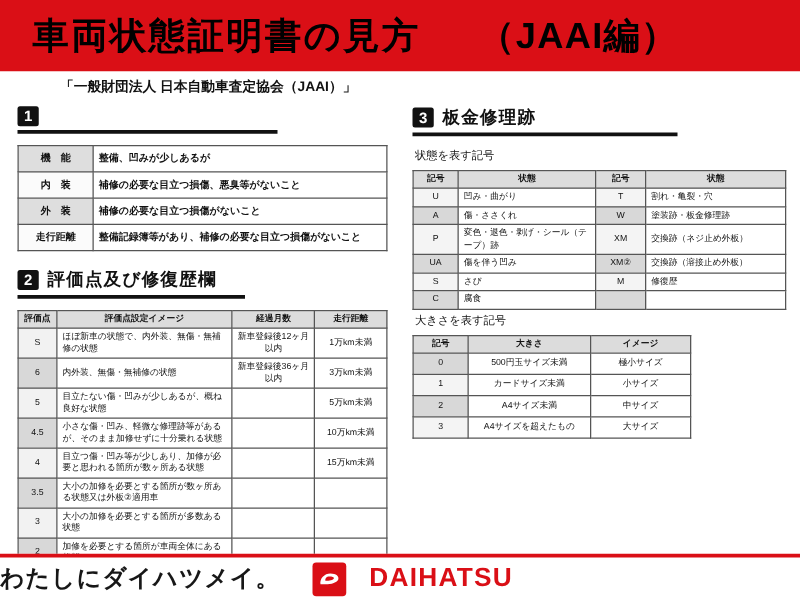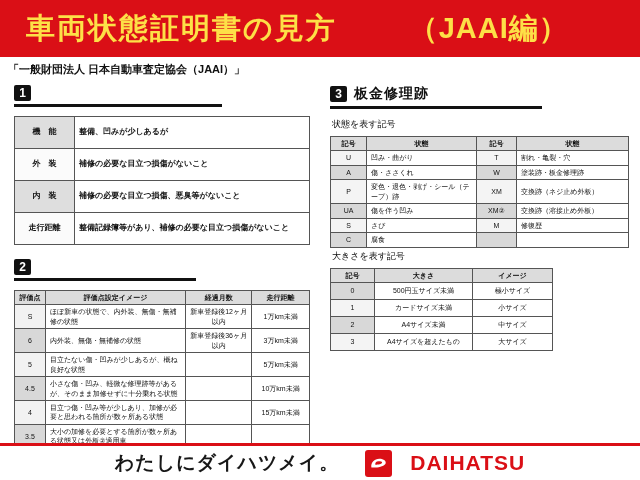--- a/index.html
+++ b/index.html
@@ -10,25 +10,25 @@
     position: relative;
     overflow: hidden;
   }
   
   .topbar {
     background: #da0f16;
     height: 57px;
     display: flex;
     align-items: center;
     padding-left: 26px;
-    color: #fde047;
+    color: #000000;
   }
   .topbar .title { font-size: 29px; font-weight: bold; letter-spacing: 2px; }
-  .topbar .edition { font-size: 29px; font-weight: bold; margin-left: 72px; letter-spacing: 1px; }
-  .subtitle { font-size: 11px; font-weight: bold; color: #111; padding: 5px 0 0 8px; }
+  .topbar .edition { font-size: 29px; font-weight: bold; margin-left: 46px; letter-spacing: 1px; }
+  .subtitle { font-size: 11px; font-weight: bold; color: #111; padding: 5px 0 0 8px; margin-left: 40px; }
 
   
   .columns { display: flex; padding: 4px 12px 0 14px; gap: 20px; }
   .col-left  { width: 296px; flex: none; }
   .col-right { width: 296px; flex: none; }
 
   
   .sec-head {
     display: flex; align-items: center; gap: 7px;
     border-bottom: 3px solid #111;
@@ -45,21 +45,21 @@
     font-size: 12px; font-weight: bold; border-radius: 2px;
   }
   .sec-title { font-size: 14px; font-weight: bold; color: #111; letter-spacing: 1px; }
 
   
   table { border-collapse: collapse; width: 100%; table-layout: fixed; }
   th, td { border: 1px solid #555; font-size: 7px; line-height: 1.35; padding: 2px 4px; color: #111; }
   th { background: #dcdcdc; text-align: center; font-weight: bold; }
 
   
-  .star-table td { font-size: 8px; font-weight: bold; height: 32px; vertical-align: middle; }
+  .star-table td { font-size: 8px; font-weight: bold; height: 21px; vertical-align: middle; }
   .star-table td:first-child { width: 60px; text-align: center; }
   .star-table tr:nth-child(odd)  td:first-child { background: #dedede; }
   .star-table tr:nth-child(even) td:first-child { background: #fbfbfb; }
 
   
   .eval-table th { height: 13px; font-size: 7px; }
   .eval-table col.c-score { width: 30px; }
   .eval-table col.c-img   { width: 136px; }
   .eval-table col.c-month { width: 64px; }
   .eval-table col.c-dist  { width: 56px; }
@@ -89,21 +89,21 @@
   .size-table col.c-image { width: 80px; }
   .size-table td { height: 17px; text-align: center; vertical-align: middle; }
   .size-table tr:nth-child(odd)  td:first-child { background: #d8d8d8; }
   .size-table tr:nth-child(even) td:first-child { background: #f4f4f4; }
 
   
   .footer {
     position: absolute; left: 0; right: 0; bottom: 0;
     height: 37px;
     border-top: 3px solid #da0f16;
-    display: flex; align-items: center; justify-content: center;
+    display: flex; align-items: center; 
     gap: 26px; background: #fff;
   }
   .slogan { font-size: 19px; font-weight: bold; color: #171717; letter-spacing: 1px; }
   .brand { display: flex; align-items: center; gap: 18px; }
   .brand-mark {
     width: 27px; height: 27px; background: #da0f16; border-radius: 3px;
     display: flex; align-items: center; justify-content: center;
   }
   .brand-name { font-size: 21px; font-weight: bold; color: #da0f16; letter-spacing: 1px; }
 </style>
@@ -125,36 +125,37 @@
       <span class="badge">1</span>
     </div>
 
     <table class="star-table">
       <tbody>
           <tr>
             <td>機　能</td>
             <td>整備、凹みが少しあるが</td>
           </tr>
           <tr>
+            <td>内　装</td>
+            <td>補修の必要な目立つ損傷、悪臭等がないこと</td>
+          </tr>
+          <tr>
             <td>外　装</td>
             <td>補修の必要な目立つ損傷がないこと</td>
           </tr>
           <tr>
-            <td>内　装</td>
-            <td>補修の必要な目立つ損傷、悪臭等がないこと</td>
-          </tr>
-          <tr>
             <td>走行距離</td>
             <td>整備記録簿等があり、補修の必要な目立つ損傷がないこと</td>
           </tr>
         </tbody>
     </table>
 
     <div class="sec-head w2" style="margin-top:14px;">
       <span class="badge">2</span>
+      <span class="sec-title">評価点及び修復歴欄</span>
     </div>
 
     <table class="eval-table">
       <colgroup>
         <col class="c-score">
           <col class="c-img">
           <col class="c-month">
           <col class="c-dist">
       </colgroup>
       <thead>

